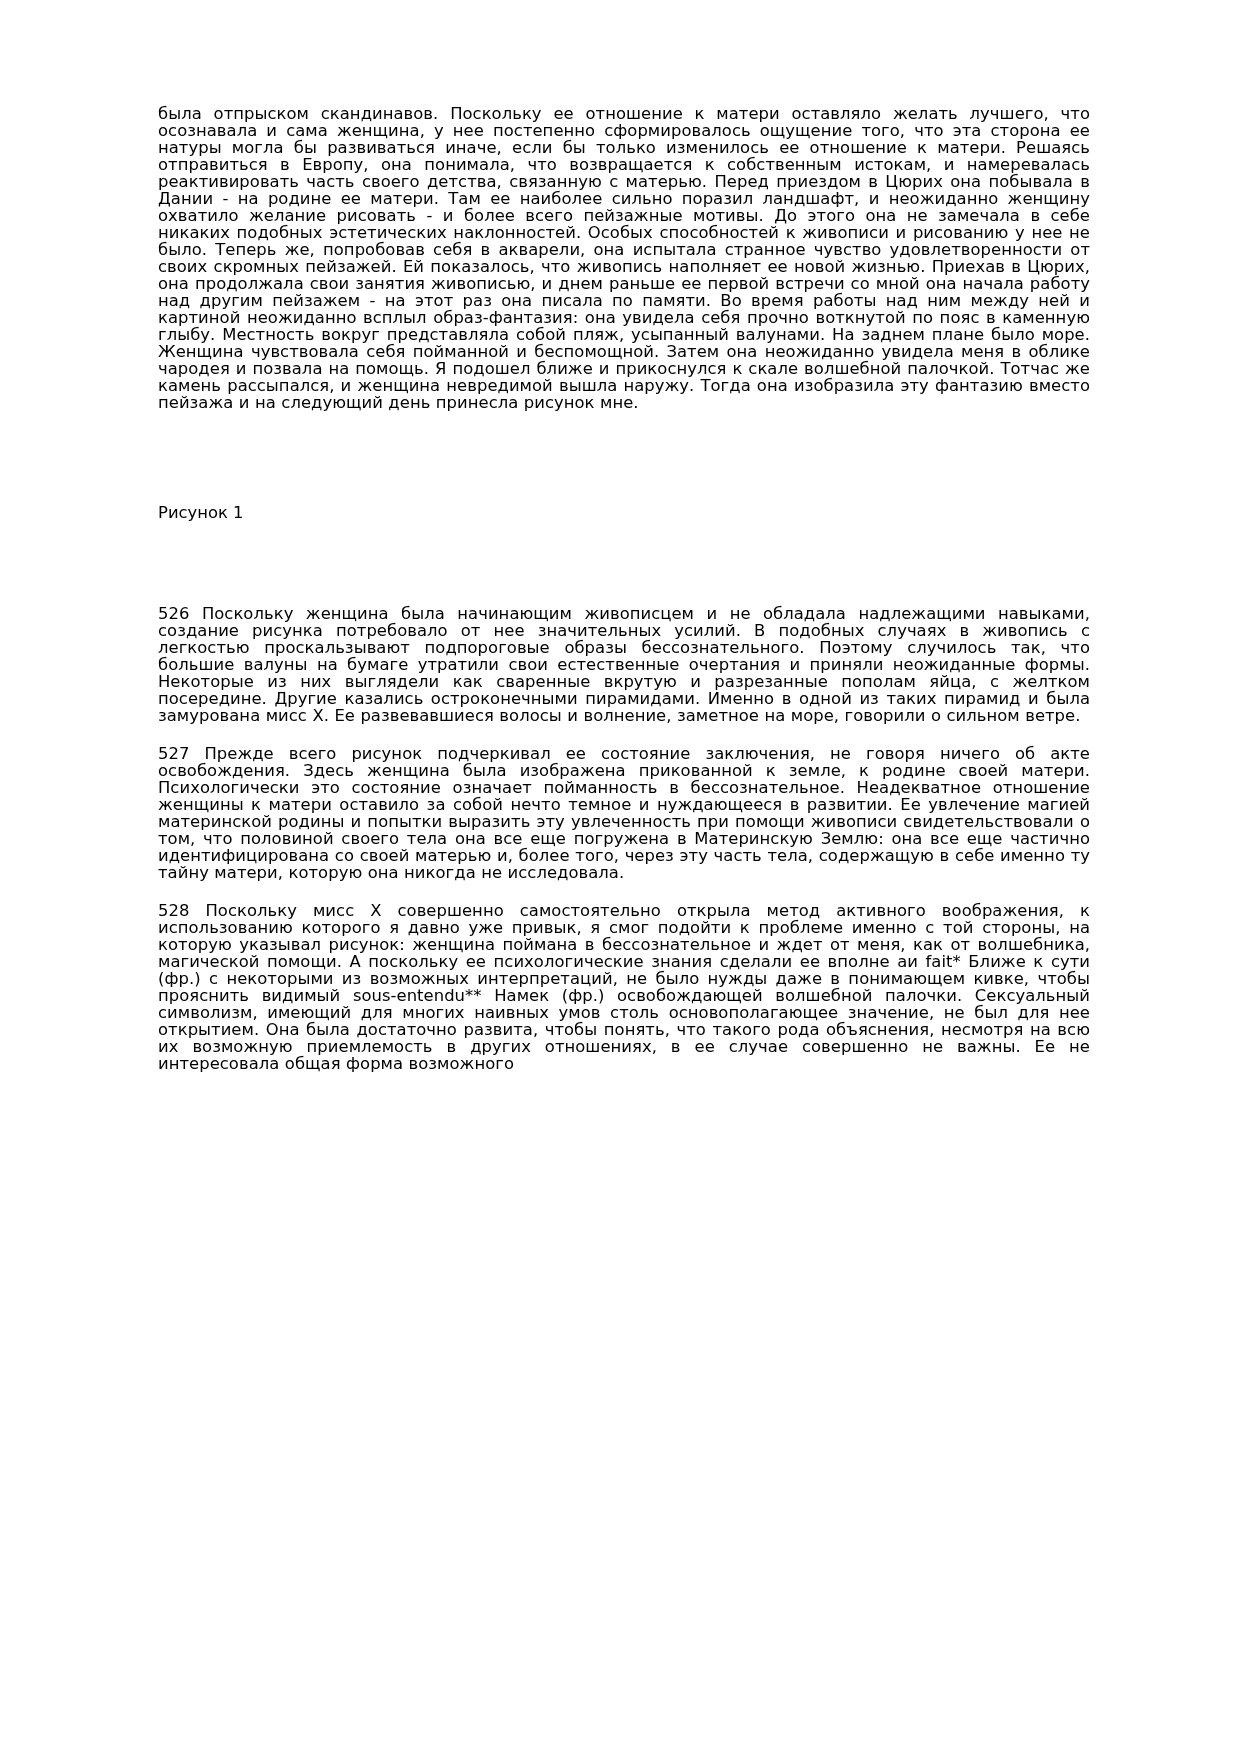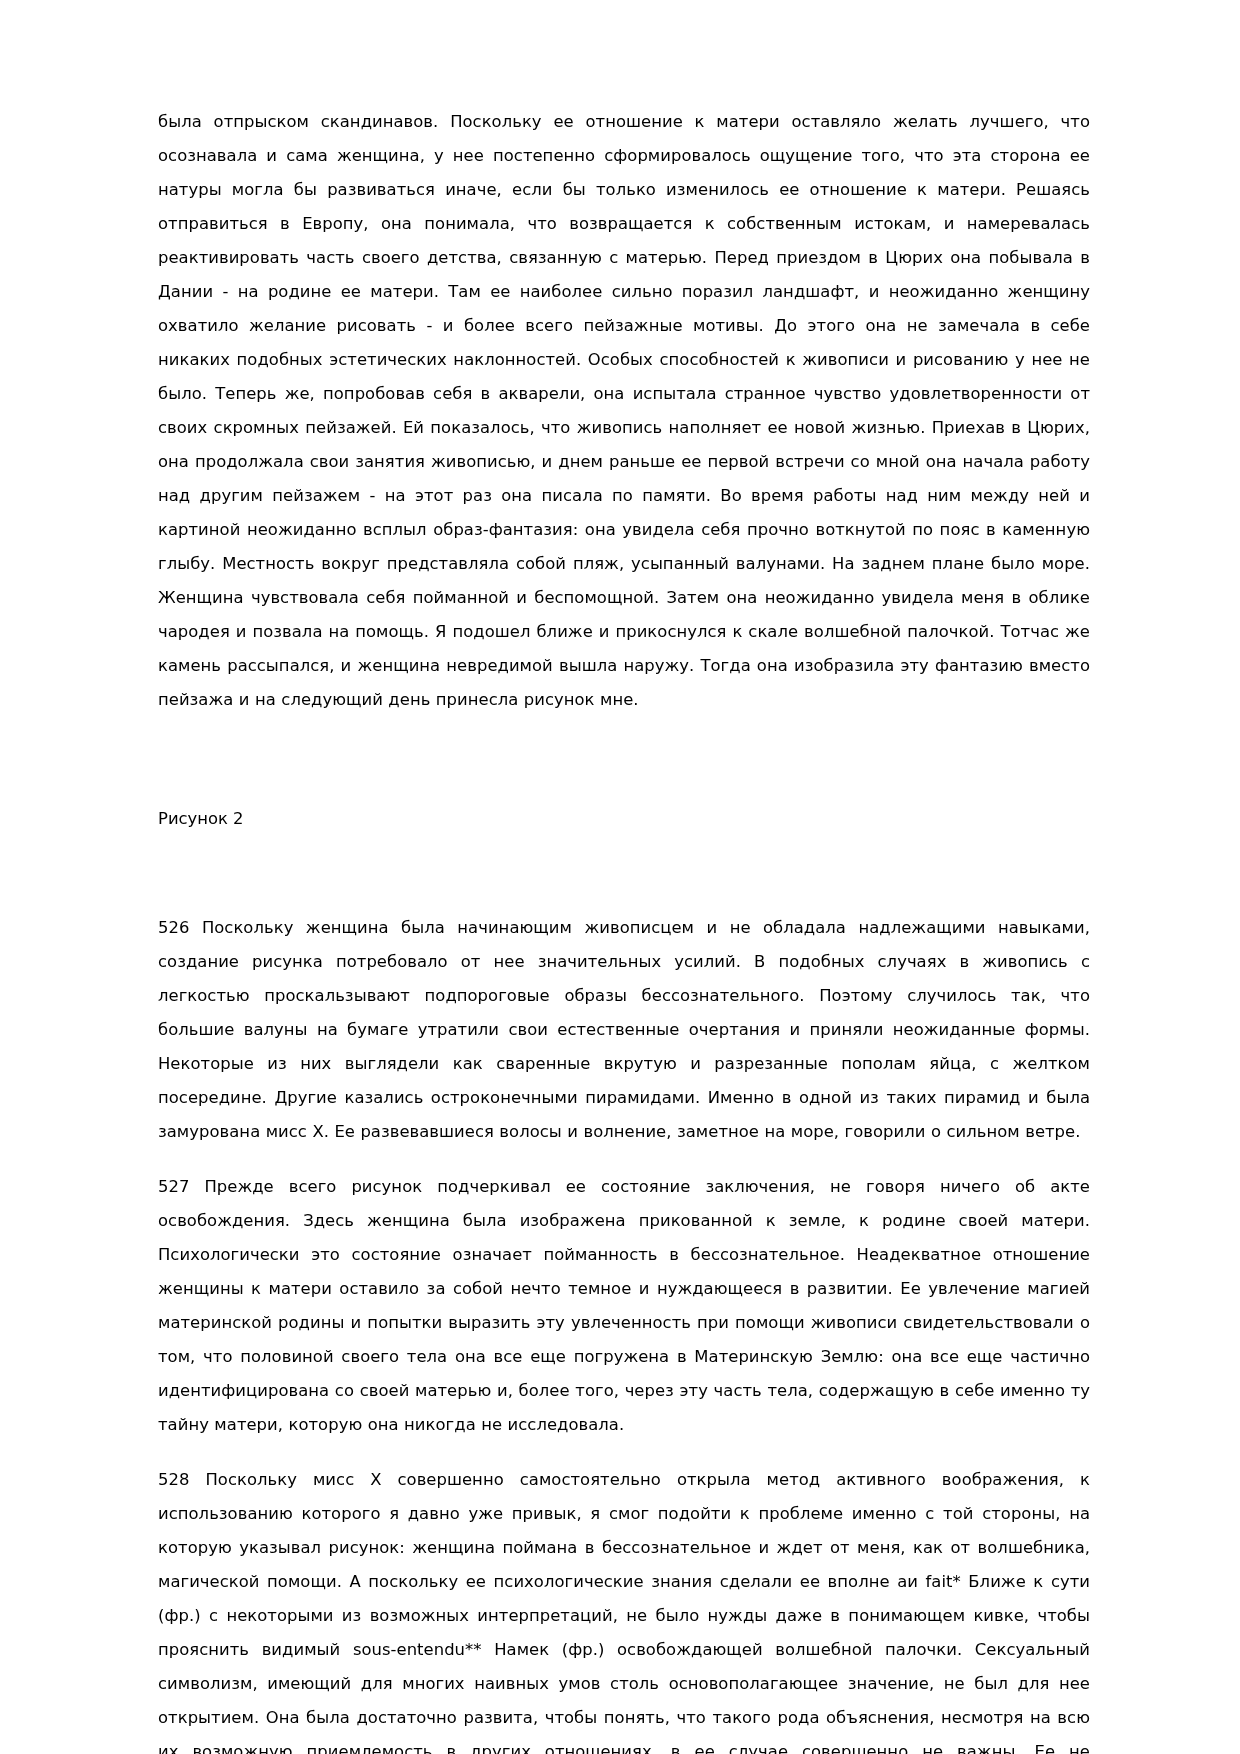--- a/index.html
+++ b/index.html
@@ -21,21 +21,21 @@
     background: #ffffff;
     box-sizing: border-box;
     padding: 105px 150px 0 158px;
   }
   .textblock {
     width: 932px;
   }
   p.body-par {
     margin: 0;
     font-size: 16.4px;
-    line-height: 34px;
+    line-height: 17px;
     text-align: justify;
     text-justify: inter-word;
     letter-spacing: 0.05px;
     word-spacing: 0.2px;
     hyphens: none;
   }
   p.body-par + p.body-par {
     margin-top: 21px;
   }
   .figure-label {
@@ -54,21 +54,21 @@
 </head>
 <body>
 
 <div class="page">
   <div class="textblock">
 
     <p class="body-par">была отпрыском скандинавов. Поскольку ее отношение к матери оставляло желать лучшего, что осознавала и сама женщина, у нее постепенно сформировалось ощущение того, что эта сторона ее натуры могла бы развиваться иначе, если бы только изменилось ее отношение к матери. Решаясь отправиться в Европу, она понимала, что возвращается к собственным истокам, и намеревалась реактивировать часть своего детства, связанную с матерью. Перед приездом в Цюрих она побывала в Дании - на родине ее матери. Там ее наиболее сильно поразил ландшафт, и неожиданно женщину охватило желание рисовать - и более всего пейзажные мотивы. До этого она не замечала в себе никаких подобных эстетических наклонностей. Особых способностей к живописи и рисованию у нее не было. Теперь же, попробовав себя в акварели, она испытала странное чувство удовлетворенности от своих скромных пейзажей. Ей показалось, что живопись наполняет ее новой жизнью. Приехав в Цюрих, она продолжала свои занятия живописью, и днем раньше ее первой встречи со мной она начала работу над другим пейзажем - на этот раз она писала по памяти. Во время работы над ним между ней и картиной неожиданно всплыл образ-фантазия: она увидела себя прочно воткнутой по пояс в каменную глыбу. Местность вокруг представляла собой пляж, усыпанный валунами. На заднем плане было море. Женщина чувствовала себя пойманной и беспомощной. Затем она неожиданно увидела меня в облике чародея и позвала на помощь. Я подошел ближе и прикоснулся к скале волшебной палочкой. Тотчас же камень рассыпался, и женщина невредимой вышла наружу. Тогда она изобразила эту фантазию вместо пейзажа и на следующий день принесла рисунок мне.</p>
 
     <div class="gap-after-intro"></div>
 
-    <p class="figure-label">Рисунок 2</p>
+    <p class="figure-label">Рисунок 1</p>
 
     <div class="gap-after-figure"></div>
 
     <p class="body-par">526 Поскольку женщина была начинающим живописцем и не обладала надлежащими навыками, создание рисунка потребовало от нее значительных усилий. В подобных случаях в живопись с легкостью проскальзывают подпороговые образы бессознательного. Поэтому случилось так, что большие валуны на бумаге утратили свои естественные очертания и приняли неожиданные формы. Некоторые из них выглядели как сваренные вкрутую и разрезанные пополам яйца, с желтком посередине. Другие казались остроконечными пирамидами. Именно в одной из таких пирамид и была замурована мисс Х. Ее развевавшиеся волосы и волнение, заметное на море, говорили о сильном ветре.</p>
 
     <p class="body-par">527 Прежде всего рисунок подчеркивал ее состояние заключения, не говоря ничего об акте освобождения. Здесь женщина была изображена прикованной к земле, к родине своей матери. Психологически это состояние означает пойманность в бессознательное. Неадекватное отношение женщины к матери оставило за собой нечто темное и нуждающееся в развитии. Ее увлечение магией материнской родины и попытки выразить эту увлеченность при помощи живописи свидетельствовали о том, что половиной своего тела она все еще погружена в Материнскую Землю: она все еще частично идентифицирована со своей матерью и, более того, через эту часть тела, содержащую в себе именно ту тайну матери, которую она никогда не исследовала.</p>
 
     <p class="body-par">528 Поскольку мисс Х совершенно самостоятельно открыла метод активного воображения, к использованию которого я давно уже привык, я смог подойти к проблеме именно с той стороны, на которую указывал рисунок: женщина поймана в бессознательное и ждет от меня, как от волшебника, магической помощи. А поскольку ее психологические знания сделали ее вполне аи fait* Ближе к сути (фр.) с некоторыми из возможных интерпретаций, не было нужды даже в понимающем кивке, чтобы прояснить видимый sous-entendu** Намек (фр.) освобождающей волшебной палочки. Сексуальный символизм, имеющий для многих наивных умов столь основополагающее значение, не был для нее открытием. Она была достаточно развита, чтобы понять, что такого рода объяснения, несмотря на всю их возможную приемлемость в других отношениях, в ее случае совершенно не важны. Ее не интересовала общая форма возможного</p>
 
   </div>

